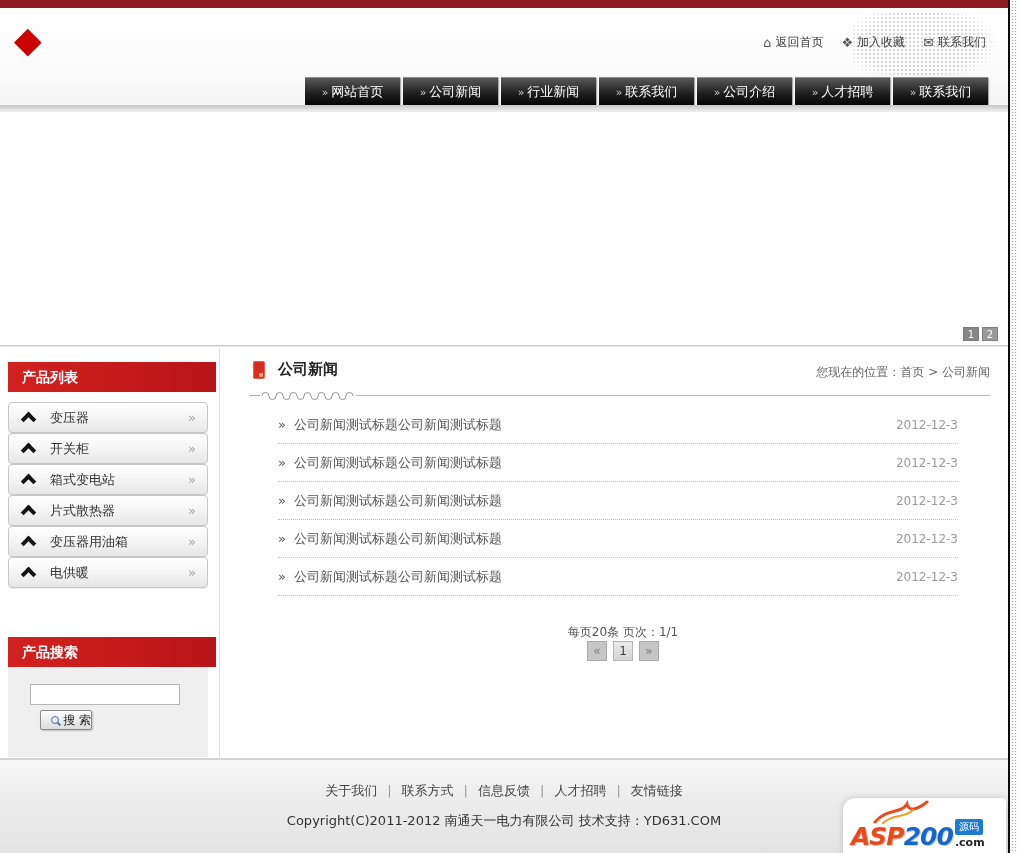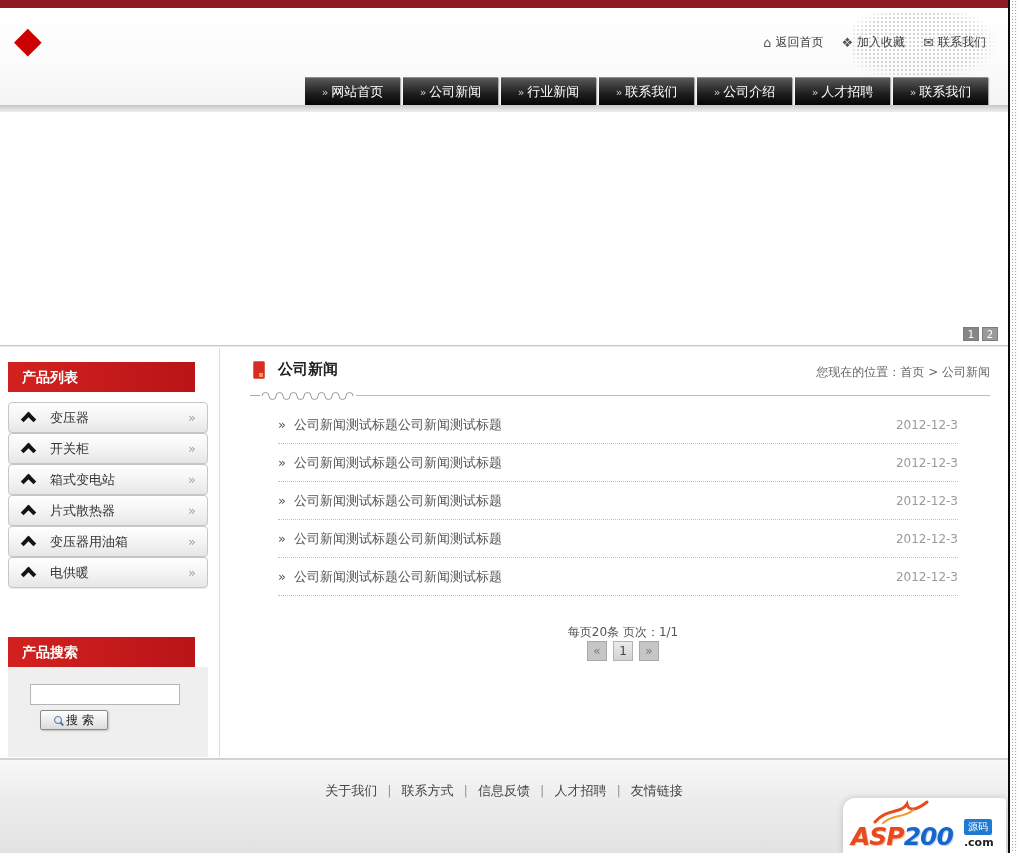--- a/index.html
+++ b/index.html
@@ -42,41 +42,41 @@
   
   .banner { position:absolute; left:0; top:112px; width:1008px; height:233px; background:#fff; }
   .banner-pager { position:absolute; right:20px; top:327px; display:flex; gap:3px; }
   .bpage { width:16px; height:14px; font-size:10px; color:#fff; cursor:pointer;
     display:flex; align-items:center; justify-content:center; border:1px solid #7c7c7c; }
   .bpage.p1 { background:#868686; }
   .bpage.p2 { background:#9a9a9a; }
   .content-top-line { position:absolute; left:0; top:345px; width:1008px; height:2px;
     background:#c6c6c6; border-bottom:1px solid #ececec; }
   
-  .side-title { position:absolute; left:8px; width:187px; height:30px; padding-left:14px;
+  .side-title { position:absolute; left:8px; width:208px; height:30px; padding-left:14px;
     background:linear-gradient(90deg,#d2221f,#b91418);
     color:#fff; font-weight:bold; font-size:14px; line-height:30px; }
   .side-title.list { top:362px; }
   .side-title.search { top:637px; }
   .side-items { position:absolute; left:8px; top:402px; width:200px; }
   .side-item { height:31px; margin-bottom:0; border:1px solid #c6c6c6; border-radius:4px;
     background:linear-gradient(180deg,#ffffff 0%,#f3f3f3 55%,#e6e6e6 100%);
     display:flex; align-items:center; padding:0 12px; cursor:pointer;
     box-shadow:0 1px 1px rgba(0,0,0,.08); }
   .chev { width:11px; height:11px; border-top:4px solid #141414; border-right:4px solid #141414;
     transform:rotate(-45deg); margin:4px 16px 0 2px; flex:none; }
   .side-item-label { font-size:13px; color:#333; flex:1; }
   .side-item-arrow { color:#a5a5a5; font-size:13px; letter-spacing:-1px; }
   .search-panel { position:absolute; left:8px; top:667px; width:200px; height:90px; background:#efefef; }
   .search-input { position:absolute; left:30px; top:684px; width:150px; height:21px;
     border:1px solid #b5b5b5; background:#fff; font-size:12px; padding:0 4px; }
-  .search-btn { position:absolute; left:40px; top:710px; width:68px; height:20px; cursor:pointer;
+  .search-btn { position:absolute; left:40px; top:710px; width:52px; height:20px; cursor:pointer;
     border:1px solid #8a8a8a; border-radius:2px; font-size:12px; color:#222;
     background:linear-gradient(180deg,#fefefe,#dcdcdc);
-    display:flex; align-items:center; justify-content:center; gap:4px;
+    display:flex; align-items:center; justify-content:flex-end; gap:4px;
     box-shadow:1px 1px 2px rgba(0,0,0,.2); }
   .mag { width:8px; height:8px; border:1.5px solid #4a6ea9; border-radius:50%; position:relative; flex:none; }
   .mag::after { content:""; position:absolute; width:4px; height:1.5px; background:#4a6ea9;
     transform:rotate(45deg); right:-3px; bottom:-1px; }
   .v-divider { position:absolute; left:219px; top:348px; width:1px; height:409px; background:#dcdcdc; }
   
   .news-icon { position:absolute; left:253px; top:361px; width:12px; height:18px;
     background:#d92b1f; border-radius:2px; box-shadow:inset 0 0 0 1px rgba(255,255,255,.25); }
   .news-icon::after { content:""; position:absolute; right:2px; bottom:2px; width:4px; height:4px;
     background:#f2a25f; }
@@ -112,21 +112,21 @@
   
   .asp-logo { position:absolute; left:843px; top:798px; width:163px; height:55px;
     background:#fff; border-radius:12px 4px 0 0; box-shadow:0 0 6px rgba(0,0,0,.18);
     overflow:hidden; }
   .asp-flame { position:absolute; left:28px; top:2px; }
   .asp-text { position:absolute; left:8px; top:21px; display:flex; align-items:flex-end; }
   .asp-asp { font-style:italic; font-weight:900; font-size:25px; line-height:1; color:#e8491d;
     text-shadow:1px 1px 0 #f9c1a8; letter-spacing:-1px; }
   .asp-300 { font-style:italic; font-weight:900; font-size:25px; line-height:1; color:#1766c9;
     text-shadow:1px 1px 0 #bcd6f5; letter-spacing:-1px; }
-  .asp-side { display:flex; flex-direction:column; align-items:flex-start; margin-left:11px; }
+  .asp-side { display:flex; flex-direction:column; align-items:flex-start; margin-left:2px; }
   .asp-yuanma { background:#1e7ad2; color:#fff; font-size:10px; padding:1px 4px; border-radius:2px; }
   .asp-com { color:#222; font-weight:bold; font-size:11px; margin-top:1px; }
 </style>
 </head>
 <body>
 
 <div class="page">
 
   <div class="topbar"></div>
   <div class="header">
@@ -276,20 +276,21 @@
       <span class="pg">«</span>
       <span class="pg current">1</span>
       <span class="pg">»</span>
     </span>
   </div>
 
   <div class="footer"></div>
   <div class="footer-links">
     <span class="flink">关于我们</span><span class="sep">|</span><span class="flink">联系方式</span><span class="sep">|</span><span class="flink">信息反馈</span><span class="sep">|</span><span class="flink">人才招聘</span><span class="sep">|</span><span class="flink">友情链接</span>
   </div>
+  <div class="copyright">Copyright(C)2011-2012 南通天一电力有限公司 技术支持：YD631.COM</div>
 
   <div class="asp-logo">
     <svg class="asp-flame" width="70" height="24" viewBox="0 0 70 24">
       <path d="M4 22 C16 8 30 14 36 4 C38 12 46 10 56 2" stroke="#e84b1d" fill="none" stroke-width="3" stroke-linecap="round"></path>
       <path d="M12 23 C22 14 34 18 42 10" stroke="#f59b2d" fill="none" stroke-width="2" stroke-linecap="round"></path>
     </svg>
     <div class="asp-text">
       <span class="asp-asp">ASP</span>
         <span class="asp-300">200</span>
       <span class="asp-side">

